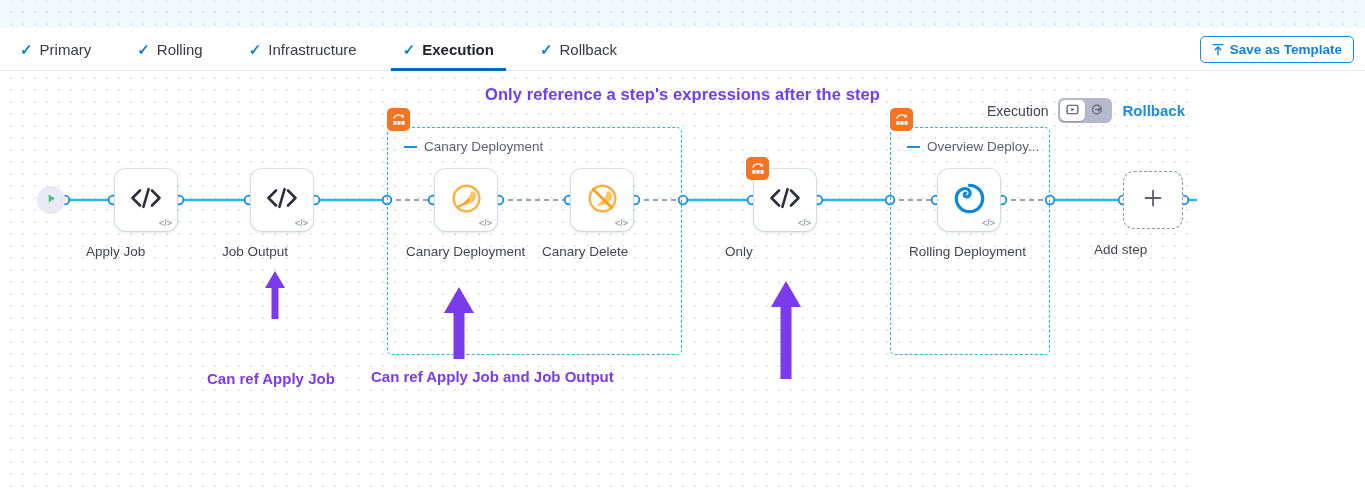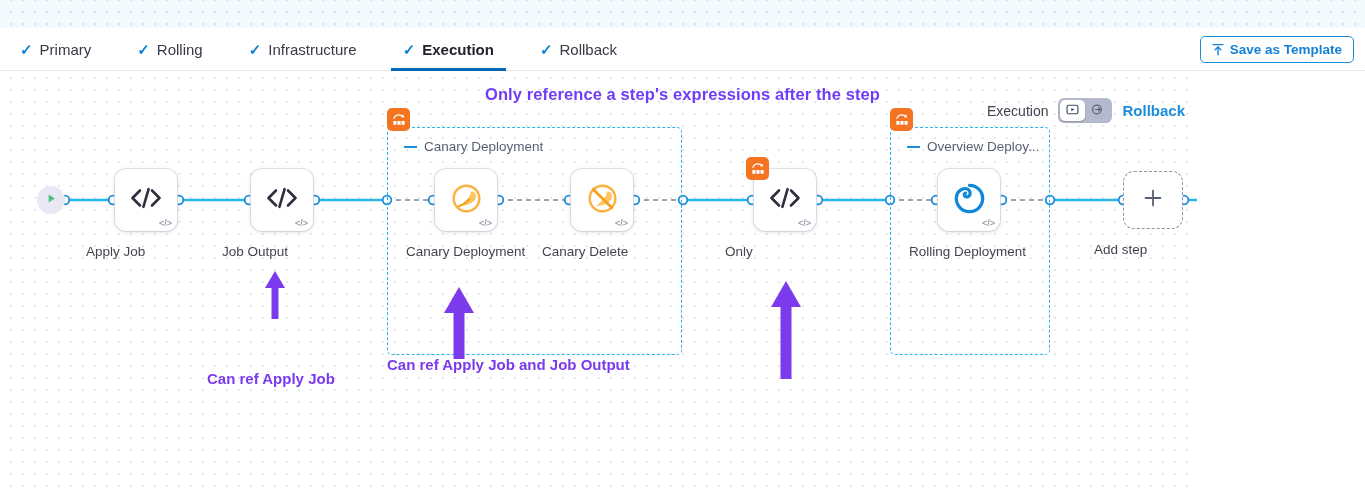--- a/index.html
+++ b/index.html
@@ -410,15 +410,15 @@
       <path d="M459 216 l15 26 h-30 z" fill="#7c3aed"></path>
     </g>
 
     <g>
       <line x1="786" y1="308" x2="786" y2="232" stroke="#7c3aed" stroke-width="11"></line>
       <path d="M786 210 l15 26 h-30 z" fill="#7c3aed"></path>
     </g>
   </svg>
 
   <div class="anno-text" style="left:207px; top:258px;margin-top:40px;">Can ref Apply Job</div>
-  <div class="anno-text" style="left:371px; top:284px;margin-left:16px;">Can ref Apply Job and Job Output</div>
+  <div class="anno-text" style="left:371px; top:296px;">Can ref Apply Job and Job Output</div>
 
 </div>
 
 </body></html>

